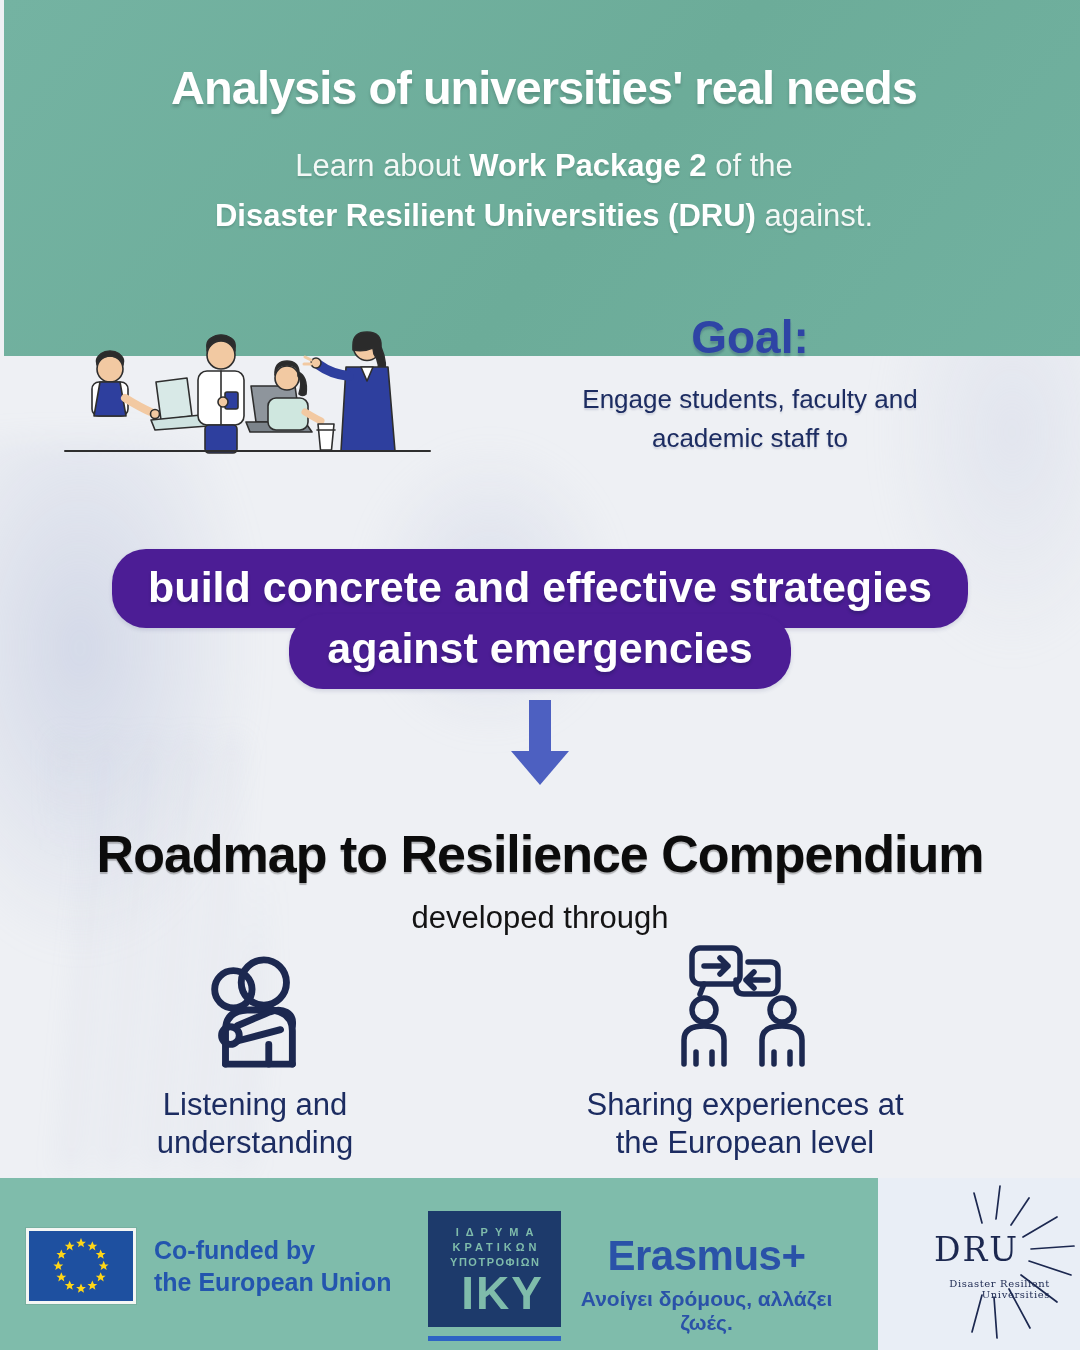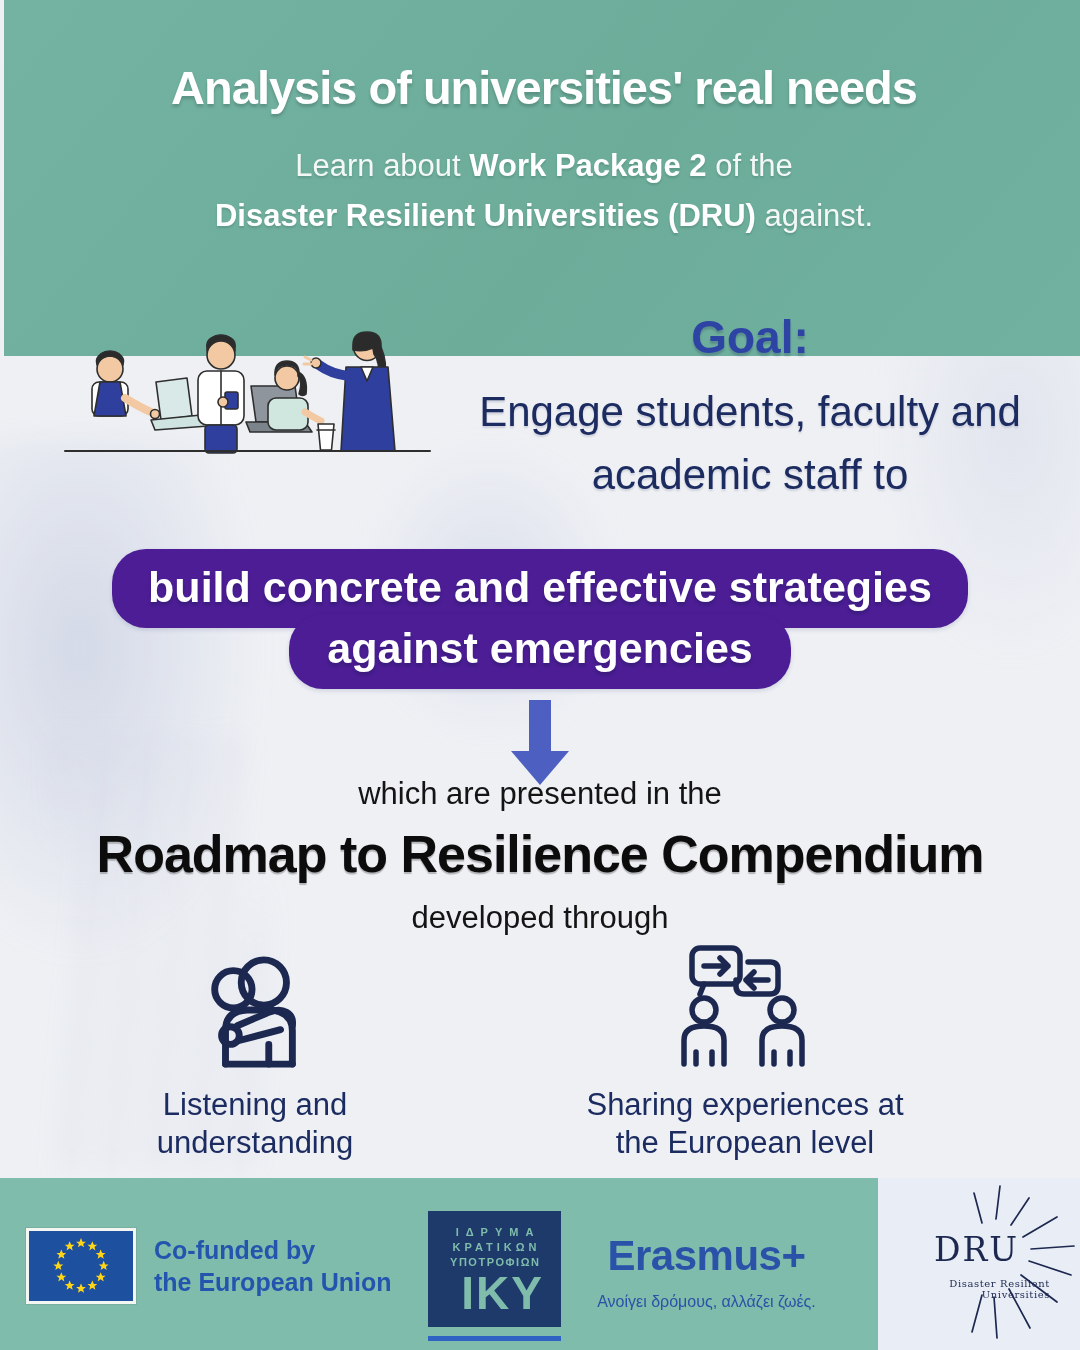--- a/index.html
+++ b/index.html
@@ -33,21 +33,21 @@
     white-space:pre-wrap;text-shadow:0 2px 2px rgba(30,60,55,.18);
   }
   .header-sub b{font-weight:bold;color:#ffffff;}
   
   .goal{position:absolute;left:450px;top:310px;width:600px;text-align:center;}
   .goal-heading{
     margin:0;font-size:46px;font-weight:bold;color:#2e44a5;
     text-shadow:0 3px 2px rgba(20,30,80,.22);
   }
   .goal-text{
-    margin:16px 0 0 0;font-size:42px;line-height:1.5;color:#1c2c61;
+    margin:16px 0 0 0;font-size:26px;line-height:1.5;color:#1c2c61;
     text-shadow:0 2px 2px rgba(20,30,80,.15);
   }
   
   .illustration{position:absolute;left:55px;top:318px;width:385px;height:155px;}
   
   .banner{position:absolute;left:0;top:549px;width:100%;text-align:center;line-height:1;}
   .banner-line{
     display:inline-block;background:#4c1d95;color:#fff;font-weight:bold;
     border-radius:34px;text-shadow:0 3px 3px rgba(20,25,70,.3);
     box-shadow:0 2px 4px rgba(40,50,110,.15);
@@ -76,21 +76,21 @@
   .iky-block{position:absolute;left:428px;top:33px;width:133px;text-align:center;}
   .iky-box{background:#1d3a6b;height:112px;padding-top:4px;display:flex;flex-direction:column;
            justify-content:center;color:#7fbcab;}
   .iky-l1{font-size:11px;font-weight:bold;letter-spacing:7px;margin-left:7px;}
   .iky-l2{font-size:11px;font-weight:bold;letter-spacing:4px;margin-left:4px;margin-top:3px;}
   .iky-l3{font-size:11px;font-weight:bold;letter-spacing:1.5px;margin-left:1.5px;margin-top:3px;}
   .iky-acronym{font-size:46px;font-weight:bold;letter-spacing:2px;margin-top:2px;line-height:1;margin-left:16px;}
   .iky-underline{margin-top:9px;height:5px;background:#2e63c4;}
   .erasmus-block{position:absolute;left:565px;top:57px;width:283px;text-align:center;color:#2a52a8;}
   .erasmus-name{font-size:42px;font-weight:bold;line-height:1;letter-spacing:-0.5px;}
-  .erasmus-tagline{font-size:16px;font-weight:normal;margin-top:16px;}
+  .erasmus-tagline{font-size:21px;font-weight:bold;margin-top:10px;}
   .dru-card{position:absolute;left:878px;top:0;width:202px;height:172px;background:#e9eef6;overflow:hidden;}
   .dru-rays{position:absolute;left:0;top:0;}
   .dru-acronym{position:absolute;left:56px;top:52px;width:80px;text-align:left;
                font-family:"DejaVu Serif",serif;font-size:33px;letter-spacing:2px;color:#1c2850;}
   .dru-name{position:absolute;left:0px;top:100px;width:172px;text-align:right;
             font-family:"DejaVu Serif",serif;font-size:10px;letter-spacing:.6px;color:#1c2850;}
 </style>
 </head>
 <body>
 
@@ -164,21 +164,20 @@
   <div class="banner">
     <span class="banner-line banner-line1">build concrete and effective strategies</span><br>
     <span class="banner-line banner-line2">against emergencies</span>
   </div>
 
   <svg class="arrow" width="64" height="86" viewBox="0 0 64 86">
     <rect x="21" y="0" width="22" height="54" fill="#4d60c1"></rect>
     <polygon points="3,51 61,51 32,85" fill="#4d60c1"></polygon>
   </svg>
 
-  <p class="which">which are presented in the</p>
   <p class="roadmap">Roadmap to Resilience Compendium</p>
   <p class="developed">developed through</p>
 
   <div class="method method-left">
     <svg width="120" height="118" viewBox="0 0 120 120">
       <g fill="none" stroke="#1c2850" stroke-width="7" stroke-linecap="round" stroke-linejoin="round">
         <circle cx="38" cy="40" r="19"></circle>
         <circle cx="69" cy="33" r="23"></circle>
         <path d="M30,116 V82 Q30,62 52,61 H76 Q98,63 98,82 V116"></path>
         <path d="M98,77 C100,64 88,58 75,63 L42,77"></path>

